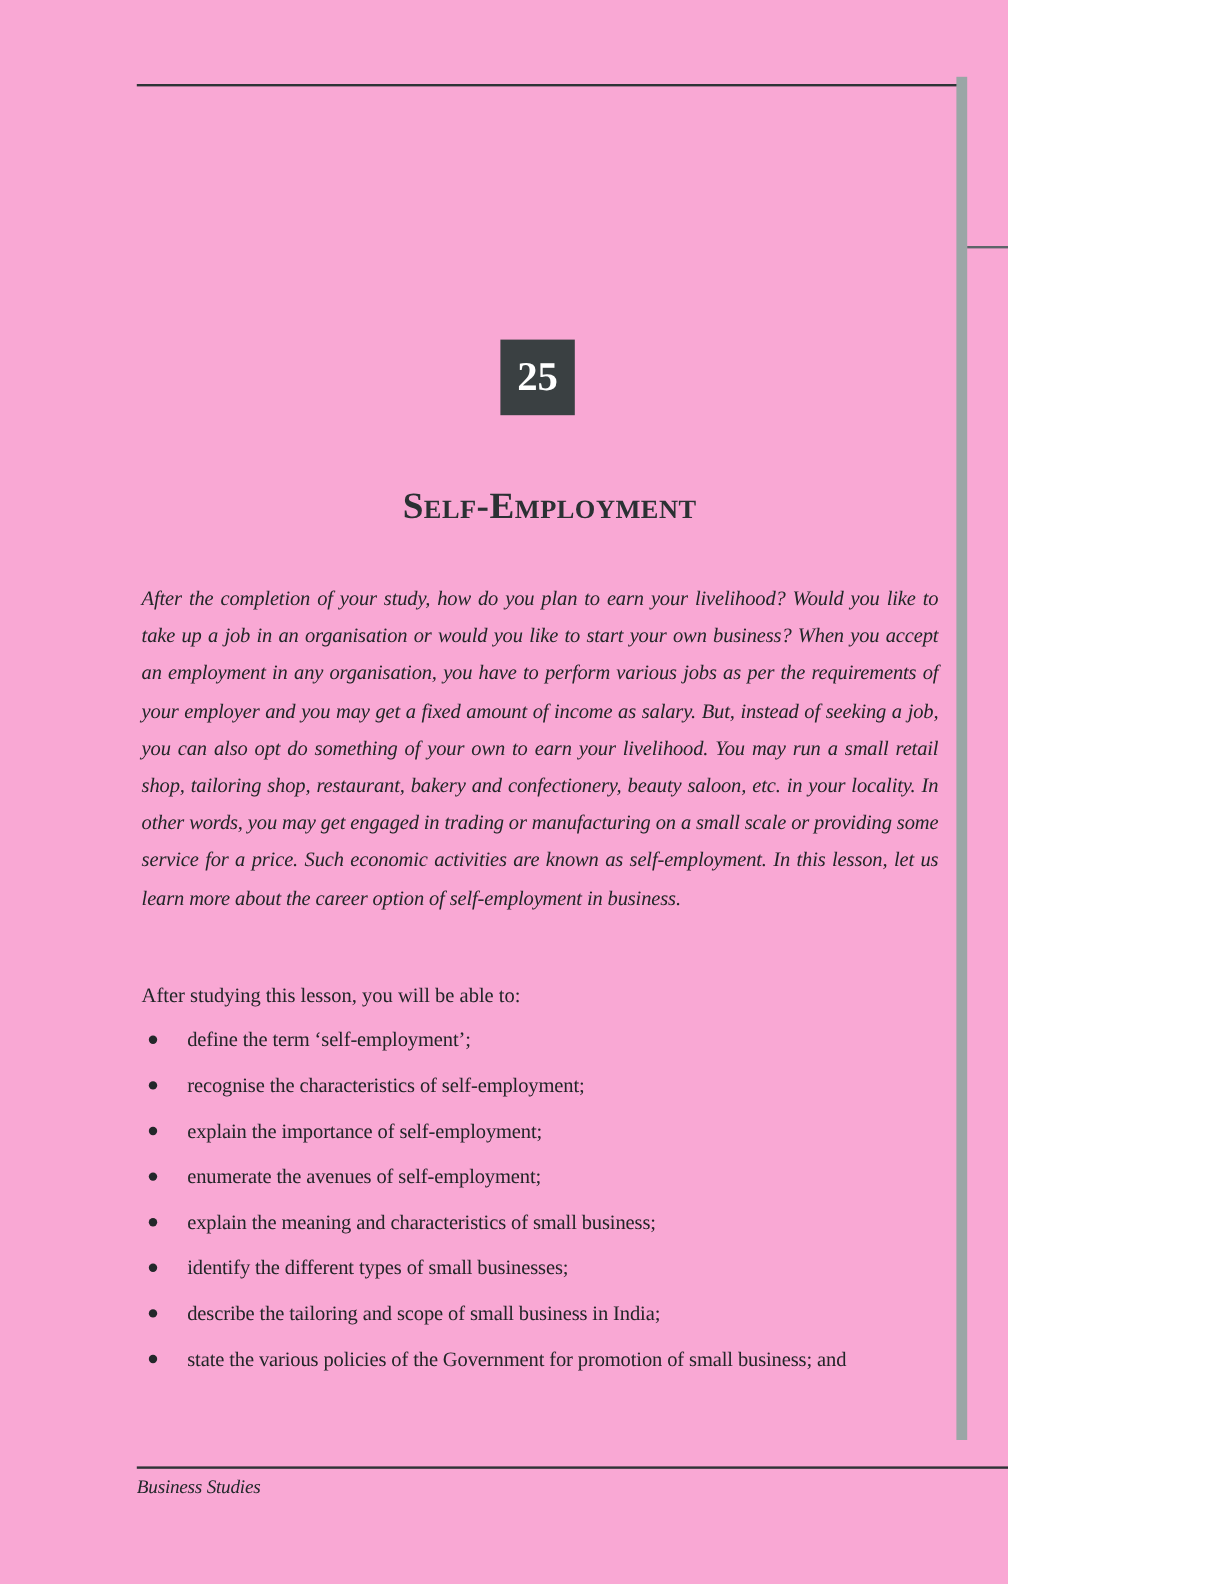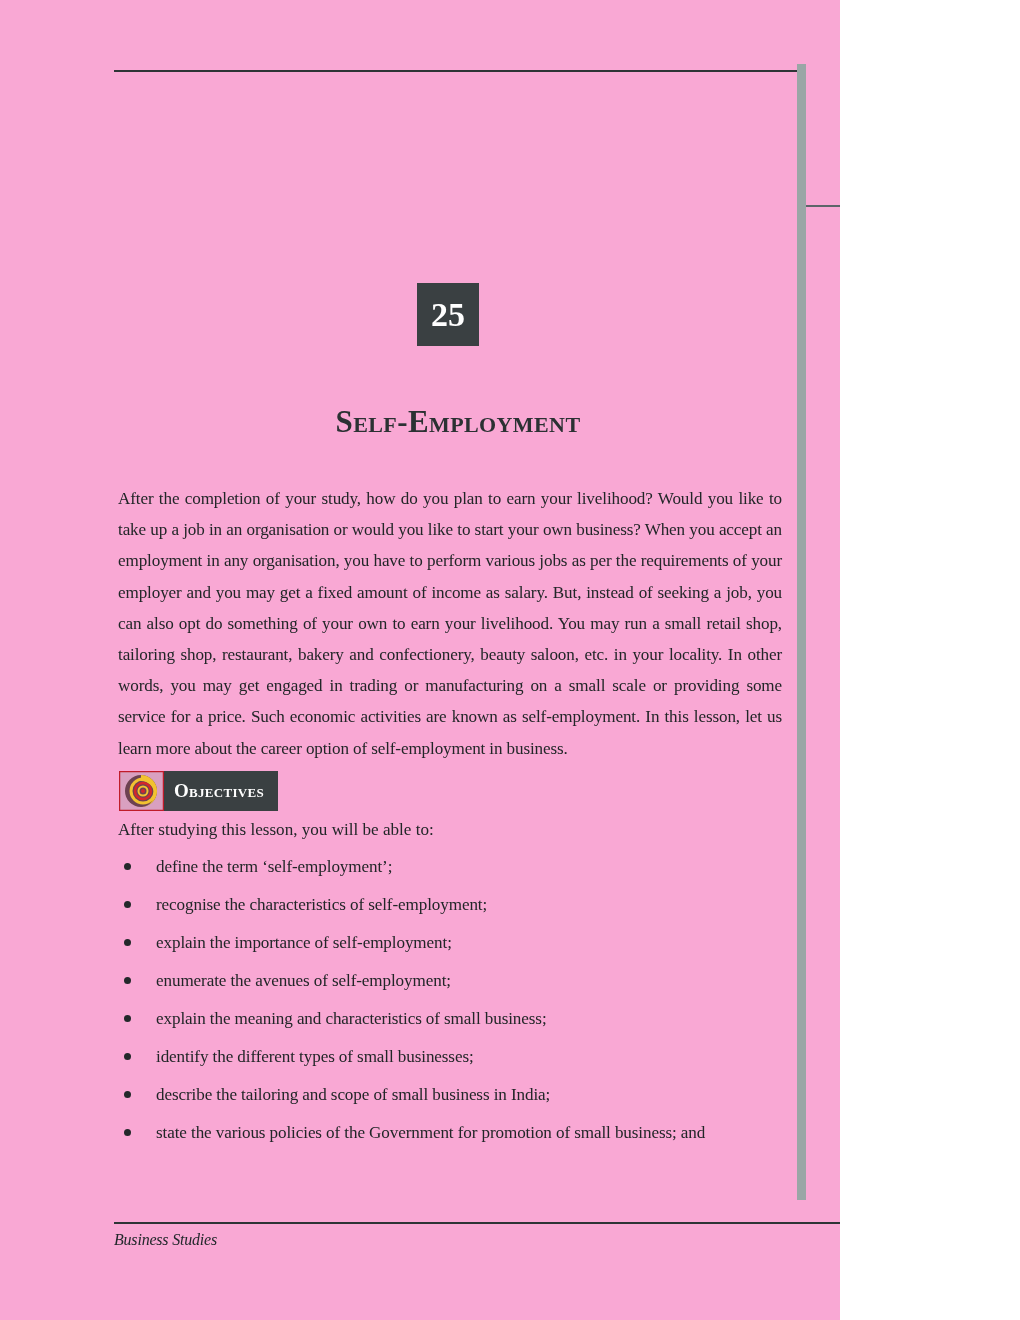--- a/index.html
+++ b/index.html
@@ -121,20 +121,21 @@
     letter-spacing: 0.4px;
     color: #2b3133;
   }
 
   
   .body-col {
     position: absolute;
     left: 118px;
     top: 483px;
     width: 664px;
+    font-style: italic;
   }
   .intro-para {
     margin: 0;
     font-size: 17.1px;
     line-height: 31.2px;
     text-align: justify;
     color: #222628;
     letter-spacing: -0.12px;
   }
 
@@ -284,34 +285,20 @@
   <div class="notes-label">Notes</div>
 
   <div class="chapter-num">25</div>
 
   <h1 class="chapter-title">Self-Employment</h1>
 
   <div class="body-col">
     <p class="intro-para">After the completion of your study, how do you plan to earn your livelihood? Would you like to take up a job in an organisation or would you like to start your own business? When you accept an employment in any organisation, you have to perform various jobs as per the requirements of your employer and you may get a fixed amount of income as salary. But, instead of seeking a job, you can also opt do something of your own to earn your livelihood. You may run a small retail shop, tailoring shop, restaurant, bakery and confectionery, beauty saloon, etc. in your locality. In other words, you may get engaged in trading or manufacturing on a small scale or providing some service for a price. Such economic activities are known as self-employment. In this lesson, let us learn more about the career option of self-employment in business.</p>
   </div>
 
-  <div class="objectives-head">
-    <span class="obj-icon">
-      <svg width="45" height="40" viewBox="0 0 45 40" xmlns="http://www.w3.org/2000/svg">
-        <rect x="0" y="0" width="45" height="40" fill="#d9a0c0" stroke="#c01c2a" stroke-width="2.5"></rect>
-        <circle cx="22" cy="20" r="16" fill="#6d4251"></circle>
-        <path d="M22 4 A16 16 0 0 1 22 36 A13 13 0 0 0 22 10 Z" fill="#f2c230"></path>
-        <circle cx="24" cy="20" r="12" fill="none" stroke="#f2c230" stroke-width="3"></circle>
-        <circle cx="24" cy="20" r="8" fill="none" stroke="#d4262b" stroke-width="2.5"></circle>
-        <circle cx="24" cy="20" r="4.5" fill="none" stroke="#f2c230" stroke-width="2"></circle>
-        <circle cx="24" cy="20" r="2" fill="#d4262b"></circle>
-      </svg>
-    </span>
-    <span class="obj-banner">Objectives</span>
-  </div>
 
   <div class="obj-lead">After studying this lesson, you will be able to:</div>
 
   <ul class="obj-list">
     <li class="obj-item"><span class="obj-bullet"></span><span>define the term ‘self-employment’;</span></li>
     <li class="obj-item"><span class="obj-bullet"></span><span>recognise the characteristics of self-employment;</span></li>
     <li class="obj-item"><span class="obj-bullet"></span><span>explain the importance of self-employment;</span></li>
     <li class="obj-item"><span class="obj-bullet"></span><span>enumerate the avenues of self-employment;</span></li>
     <li class="obj-item"><span class="obj-bullet"></span><span>explain the meaning and characteristics of small business;</span></li>
     <li class="obj-item"><span class="obj-bullet"></span><span>identify the different types of small businesses;</span></li>

